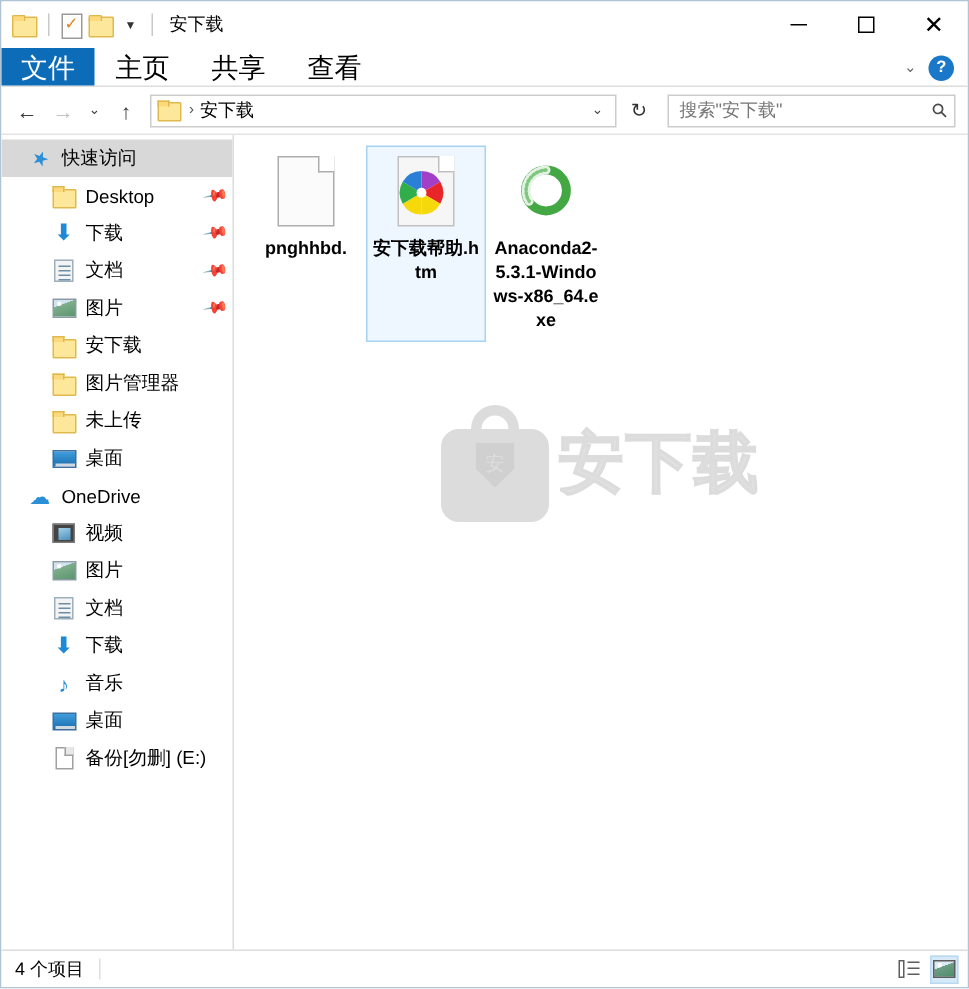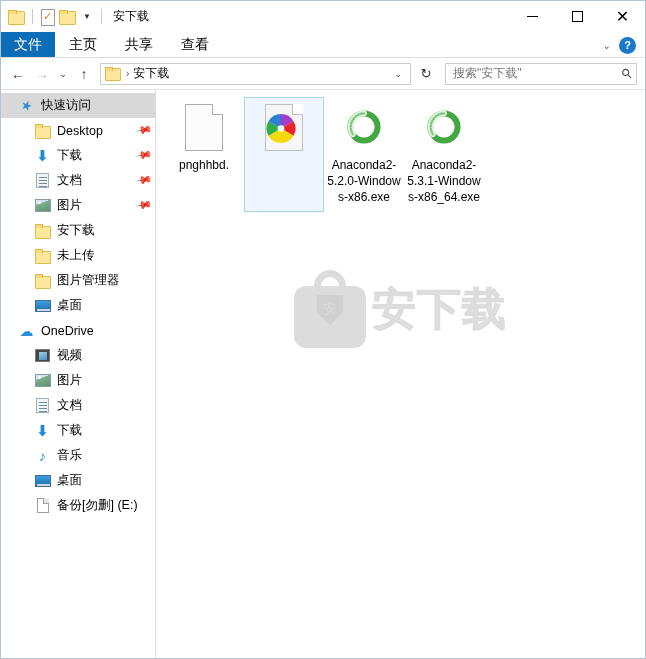--- a/index.html
+++ b/index.html
@@ -79,21 +79,21 @@
     height: 26px;
     background: #ffffff;
     display: flex; align-items: stretch;
     border-bottom: 1px solid #dededd;
     flex: 0 0 auto;
     position: relative;
   }
   .tab {
     padding: 0 14px;
     display: flex; align-items: center;
-    font-size: 14px; color: #000;
+    font-size: 18px; color: #000;
     white-space: nowrap;
   }
   .tab.file {
     background: #0d6cb8; color: #fff;
     padding: 0 13px;
   }
   .ribbon-right {
     position: absolute; right: 4px; top: 0; height: 26px;
     display: flex; align-items: center; gap: 8px; padding-right: 5px;
   }
@@ -304,21 +304,21 @@
   
   .content {
     flex: 1 1 auto;
     background: #ffffff;
     position: relative;
     overflow: hidden;
   }
   .file-grid {
     display: flex; flex-wrap: wrap;
     padding: 7px 16px 0 8px;
-    position: relative; z-index: 2;
+    position: relative; z-index: 2; font-weight: bold;
   }
   .file-item {
     width: 80px;
     padding: 4px 2px 6px 2px;
     margin-right: 0px;
     display: flex; flex-direction: column; align-items: center;
     text-align: center;
     border: 1px solid transparent;
   }
   .file-item.selected {
@@ -548,28 +548,28 @@
         <span class="nav-ico">
             <span class="ic-folder"></span>
           </span>
         <span class="nav-label">安下载</span>
       </div>
 
       <div class="nav-item lvl1">
         <span class="nav-ico">
             <span class="ic-folder"></span>
           </span>
+        <span class="nav-label">图片管理器</span>
+      </div>
+
+      <div class="nav-item lvl1">
+        <span class="nav-ico">
+            <span class="ic-folder"></span>
+          </span>
         <span class="nav-label">未上传</span>
-      </div>
-
-      <div class="nav-item lvl1">
-        <span class="nav-ico">
-            <span class="ic-folder"></span>
-          </span>
-        <span class="nav-label">图片管理器</span>
       </div>
 
       <div class="nav-item lvl1">
         <span class="nav-ico">
             <span class="ic-desktop"></span>
           </span>
         <span class="nav-label">桌面</span>
       </div>
 
       <div class="nav-item lvl0">
@@ -651,32 +651,23 @@
             <svg class="pinwheel" viewBox="0 0 100 100">
               <path d="M50 50 L50 6 A44 44 0 0 1 88 28 Z" fill="#a23ec8"></path>
               <path d="M50 50 L88 28 A44 44 0 0 1 88 72 Z" fill="#e8262a"></path>
               <path d="M50 50 L88 72 A44 44 0 0 1 50 94 Z" fill="#f6d90b"></path>
               <path d="M50 50 L50 94 A44 44 0 0 1 12 72 Z" fill="#f6d90b"></path>
               <path d="M50 50 L12 72 A44 44 0 0 1 12 28 Z" fill="#2fae4a"></path>
               <path d="M50 50 L12 28 A44 44 0 0 1 50 6 Z" fill="#2b7fd4"></path>
               <circle cx="50" cy="50" r="10" fill="#ffffff"></circle>
             </svg>
           </div>
+          <div class="file-name">安下载帮助.htm</div>
         </div>
 
-        <div class="file-item">
-          <div class="file-ico-wrap">
-            <svg class="ic-anaconda" viewBox="0 0 100 100">
-              <circle cx="50" cy="50" r="34" fill="none" stroke="#43a843" stroke-width="15"></circle>
-              <path d="M50 16 A34 34 0 0 0 22 68" fill="none" stroke="#ffffff" stroke-width="15" stroke-dasharray="3 4" stroke-linecap="round" opacity="0.85"></path>
-              <path d="M50 16 A34 34 0 0 0 22 68" fill="none" stroke="#7fc77f" stroke-width="6" stroke-dasharray="2 5" stroke-linecap="round"></path>
-            </svg>
-          </div>
-          <div class="file-name">Anaconda2-5.2.0-Windows-x86.exe</div>
-        </div>
 
         <div class="file-item">
           <div class="file-ico-wrap">
             <svg class="ic-anaconda" viewBox="0 0 100 100">
               <circle cx="50" cy="50" r="34" fill="none" stroke="#43a843" stroke-width="15"></circle>
               <path d="M50 16 A34 34 0 0 0 22 68" fill="none" stroke="#ffffff" stroke-width="15" stroke-dasharray="3 4" stroke-linecap="round" opacity="0.85"></path>
               <path d="M50 16 A34 34 0 0 0 22 68" fill="none" stroke="#7fc77f" stroke-width="6" stroke-dasharray="2 5" stroke-linecap="round"></path>
             </svg>
           </div>
           <div class="file-name">Anaconda2-5.3.1-Windows-x86_64.exe</div>
@@ -693,14 +684,26 @@
           </div>
         </div>
         <div class="wm-text">
           <div class="wm-cn">安下载</div>
         </div>
       </div>
 
     </div>
   </div>
 
+  <div class="statusbar">
+    <span class="status-text">4 个项目</span>
+    <span class="status-sep"></span>
+    <div class="status-views">
+      <div class="view-btn">
+        <span class="ic-details"></span>
+      </div>
+      <div class="view-btn active">
+        <span class="ic-largeicons"></span>
+      </div>
+    </div>
+  </div>
 
 </div>
 
 </body></html>

